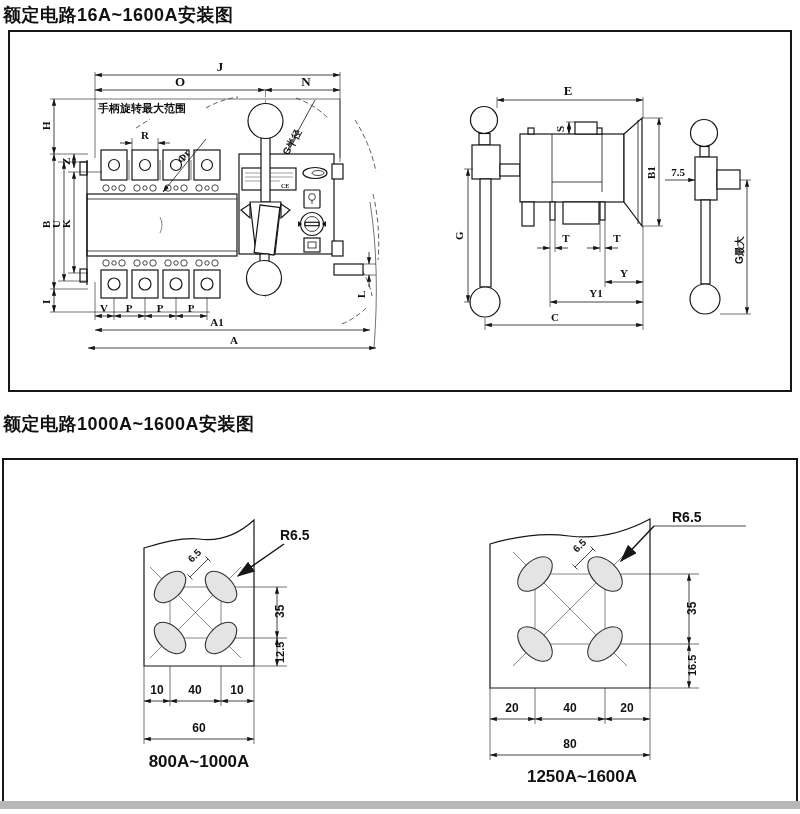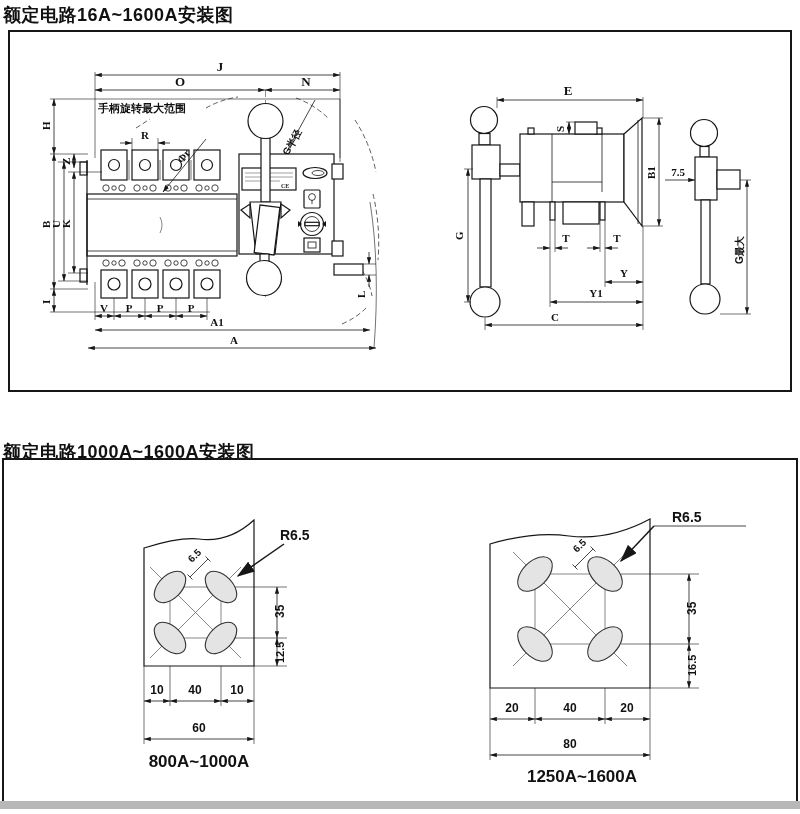--- a/index.html
+++ b/index.html
@@ -1,19 +1,19 @@
 <!DOCTYPE html>
 <html><head>
 <meta charset="utf-8">
 <style>
   html,body{margin:0;padding:0;background:#fff;}
   body{width:800px;height:814px;position:relative;font-family:"Liberation Sans",sans-serif;overflow:hidden;}
   .sec-title{position:absolute;left:3px;font-weight:bold;font-size:18px;color:#111;letter-spacing:0.5px;}
   #title1{top:3px;}
-  #title2{top:440px;}
+  #title2{top:412px;}
   .frame{position:absolute;border:2px solid #161616;background:#fff;}
   #box1{left:8px;top:30px;width:780px;height:358px;}
   #box2{left:2px;top:458px;width:792px;height:344px;border-bottom:none;}
   #bottom-band{position:absolute;left:0;top:801px;width:800px;height:8px;background:#b8b8b8;}
   svg{position:absolute;left:0;top:0;}
   .ol{stroke:#161616;stroke-width:1.2;fill:none;}
   .fw{stroke:#161616;stroke-width:1.2;fill:#fff;}
   .fg{stroke:#333;stroke-width:1.1;fill:#e4e4e4;}
   .dl{stroke:#161616;stroke-width:0.8;fill:none;}
   .xl{stroke:#161616;stroke-width:0.6;fill:none;}

